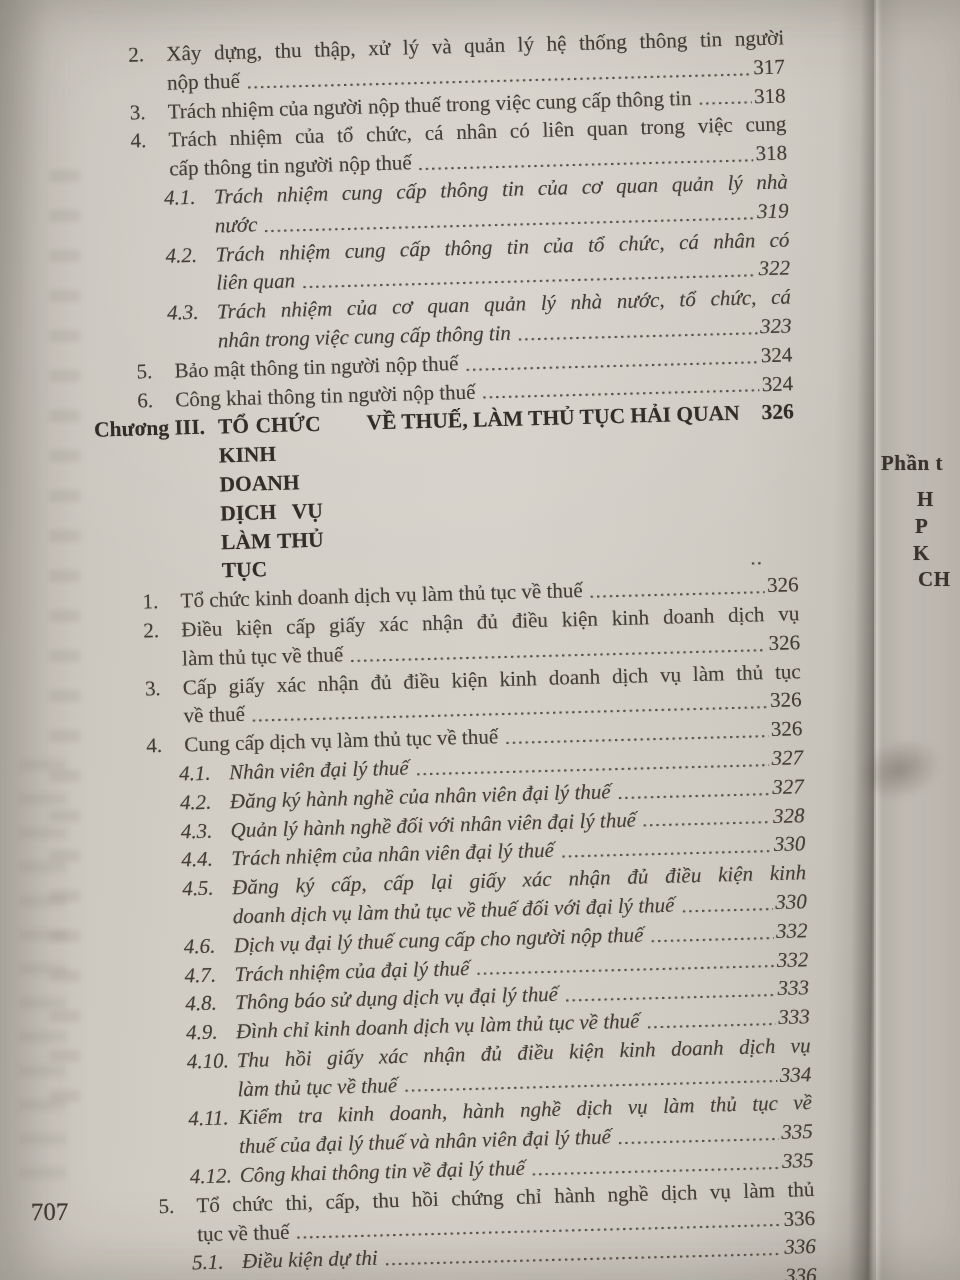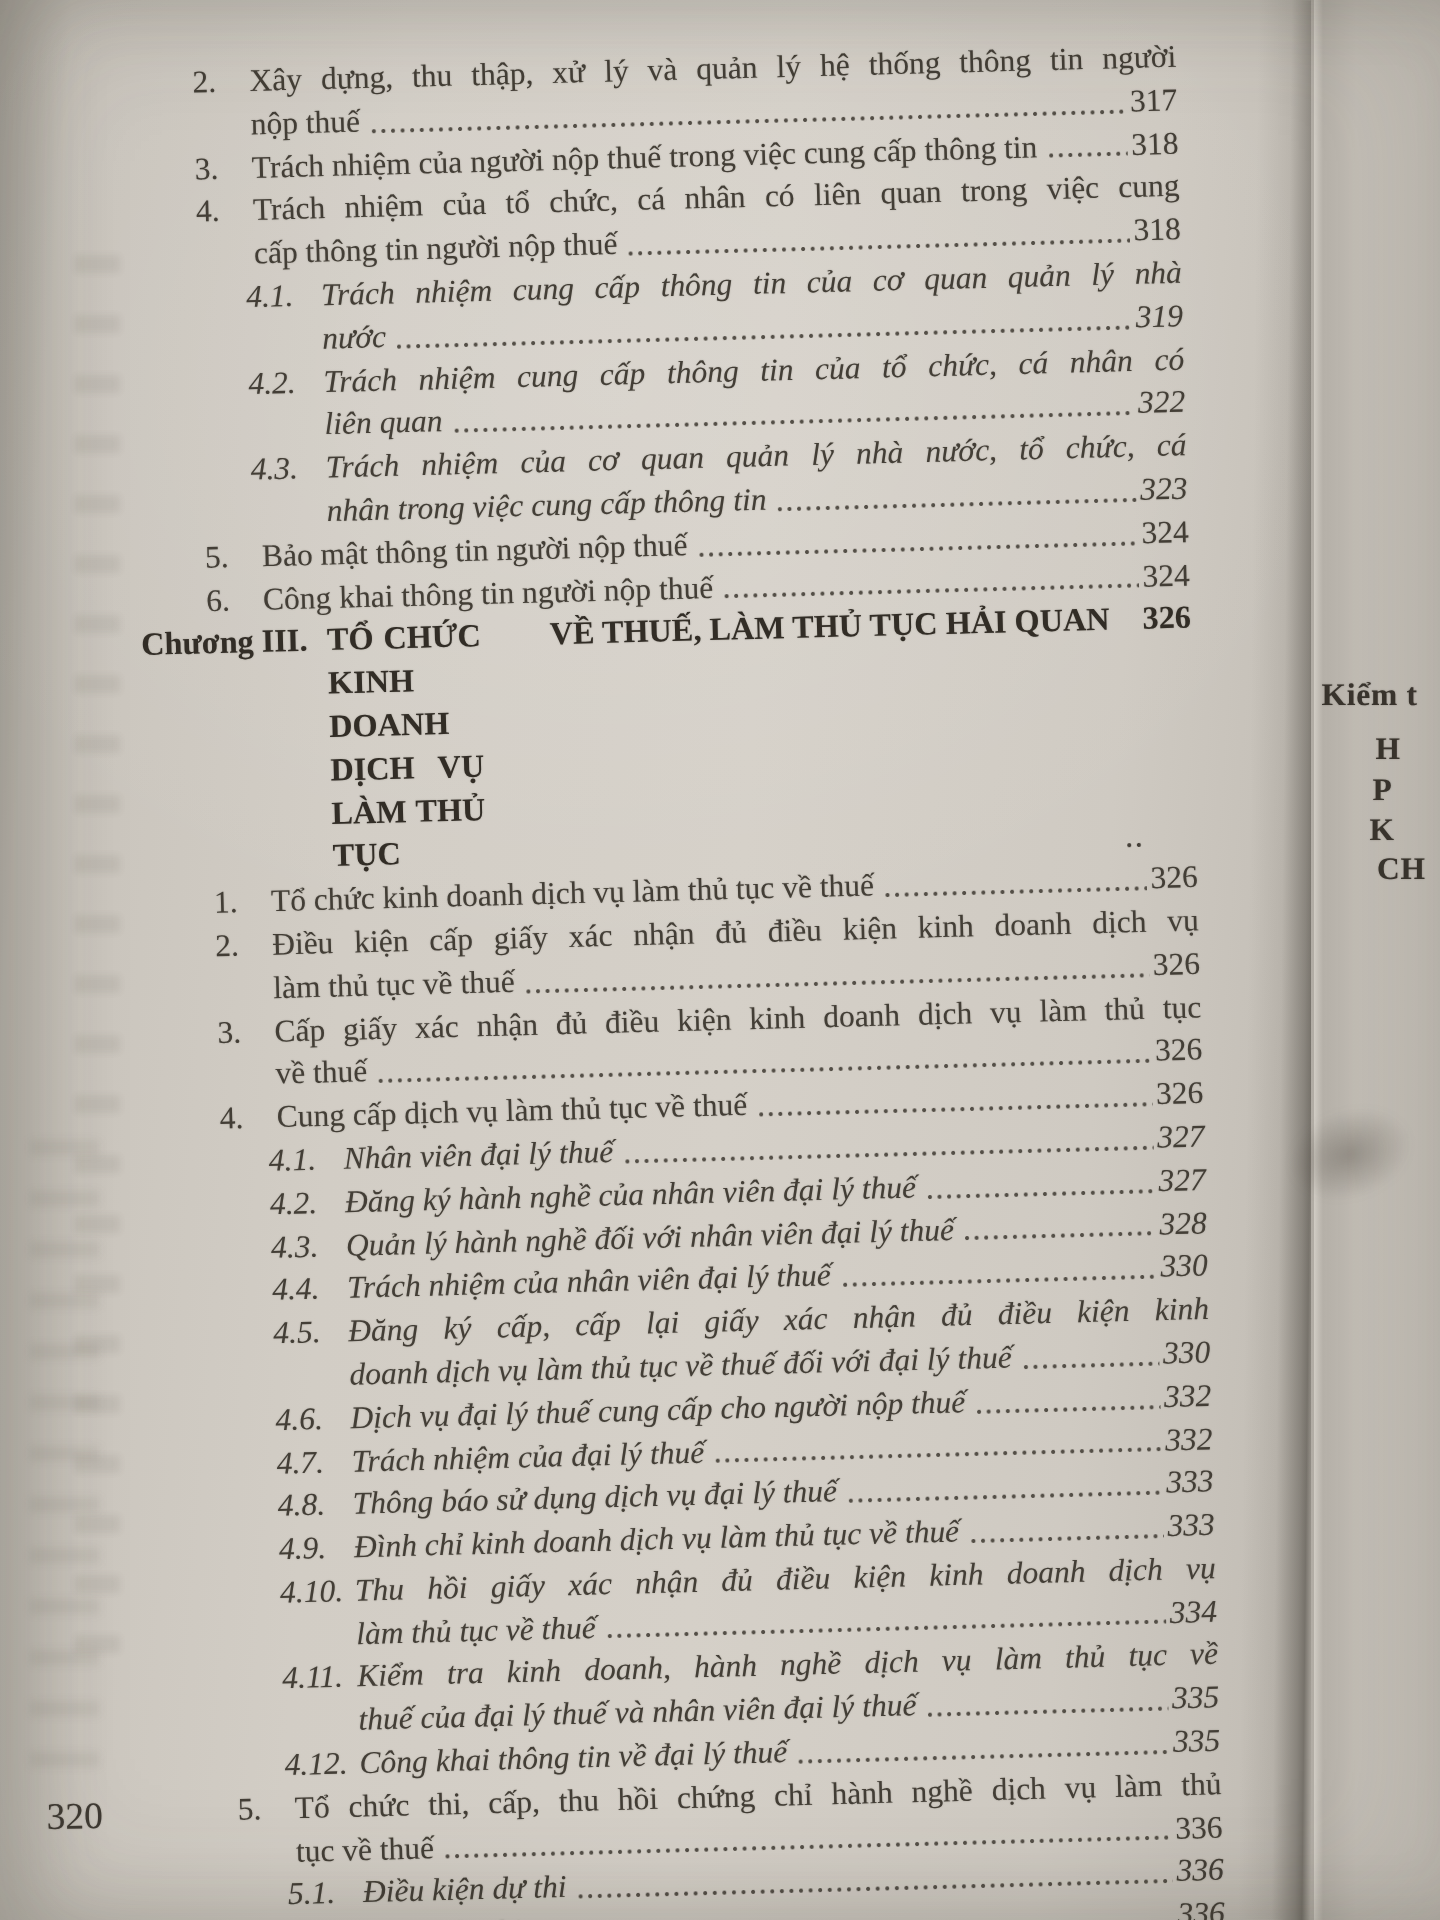--- a/index.html
+++ b/index.html
@@ -405,24 +405,24 @@
         <div class="body">
           <div class="lastline">
             <span class="txt">Hồ sơ dự thi</span>
             <span class="dots"></span>
             <span class="pg">336</span>
           </div>
         </div>
       </div>
     </div>
 
-  <div class="pageno-402">320</div>
+  <div class="pageno-402">707</div>
 
   <div id="frags">
-      <div class="frag" style="left: 881px; top: 451px;">Kiểm t</div>
+      <div class="frag" style="left: 881px; top: 451px;">Phần t</div>
       <div class="frag" style="left: 917px; top: 487px;">H</div>
       <div class="frag" style="left: 915px; top: 514px;">P</div>
       <div class="frag" style="left: 913px; top: 541px;">K</div>
       <div class="frag" style="left: 906px; top: 567px; margin-left: 12px;">CH</div>
     </div>
 
   <div class="vignette"></div>
 </div>
 
 </body></html>

